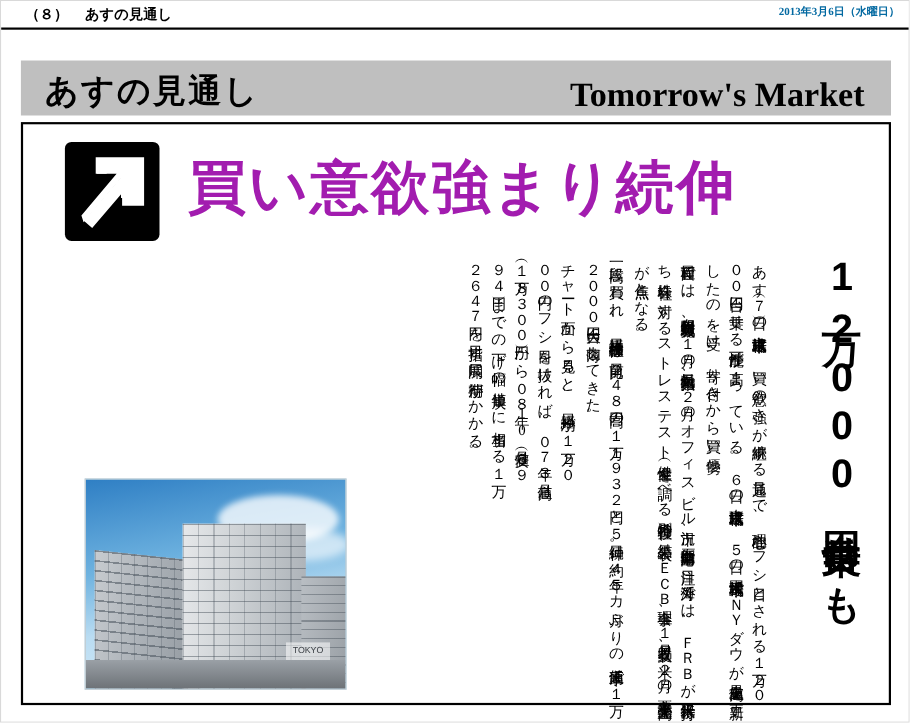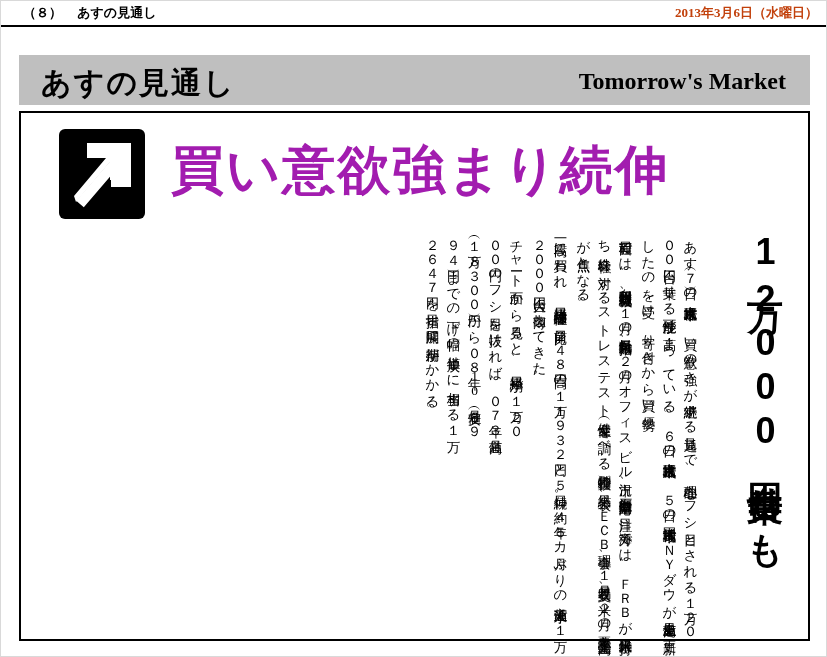--- a/index.html
+++ b/index.html
@@ -54,23 +54,23 @@
     color: #ffffff;
     font-size: 14px;
     font-weight: bold;
     padding: 2px 16px 3px 16px;
     letter-spacing: 1px;
     white-space: nowrap;
   }
   .masthead-right {
     position: absolute;
     right: 10px; top: 3px;
-    font-size: 13px;
-    font-weight: bold;
-    color: #c2410c;
+    font-size: 10px;
+    font-weight: bold;
+    color: #0369a1;
     white-space: nowrap;
   }
 
   
   .banner {
     position: absolute;
     left: 18px; top: 54px;
     width: 791px;
     height: 50px;
     background: #bfbfbf;
@@ -81,21 +81,21 @@
     left: 22px; top: 8px;
     font-size: 30px;
     font-weight: bold;
     color: #000;
     letter-spacing: 2px;
     font-family: "Liberation Sans", sans-serif;
   }
   .banner-sub {
     position: absolute;
     right: 24px; top: 13px;
-    font-size: 24px;
+    font-size: 31px;
     font-weight: bold;
     color: #000;
     font-family: "Liberation Serif", serif;
   }
 
   
   .article {
     position: absolute;
     left: 18px; top: 110px;
     width: 791px;
@@ -324,15 +324,25 @@
 
     <div class="lead-number">1万2000円台乗せも</div>
 
     <div class="columns">
       <div class="col">あす（７日）の東京株式市場は、買い意欲の強さが継続する見通しで、心理的なフシ目とされる１万２０００円台に乗せる可能性が高まっている。６日の東京株式市場は、５日の米国株式市場でＮＹダウが史上最高値を更新したのを受け、寄り付きから買い優勢。</div>
       <div class="col">日程面では、白川方明日銀総裁会見、１月の景気動向指数、２月のオフィスビル市況、新石垣空港開港に注目。海外では、ＦＲＢが米大手銀行持ち株会社に対するストレステスト（健全性を調べる特別検査）の結果公表、ＥＣＢ理事会、１月貿易収支、米２月の主要小売業売上高が焦点となる。</div>
       <div class="col">一段高に買われ、日経平均株価終値は前日比２４８円高の１万１９３２円と５日続伸。約４年５カ月ぶりの高値水準で１万２０００円大台に肉薄してきた。</div>
       <div class="col short">チャート面から見ると、日経平均が１万２０００円のフシ目を抜ければ、０７年３月高値（１万８３００円）から０８年10月安値（６９９４円）までの下げ幅の半値戻しに相当する１万２６４７円を目指す展開に期待がかかる。</div>
     </div>
 
+    <div class="photo">
+      <div class="sky"></div>
+      <div class="cloud1"></div>
+      <div class="cloud2"></div>
+      <div class="bldg-left"></div>
+      <div class="bldg-main"></div>
+      <div class="bldg-far"></div>
+      <div class="ground"></div>
+      <div class="photo-sign">TOKYO</div>
+    </div>
 
   </div>
 </div>
 
 </body></html>

